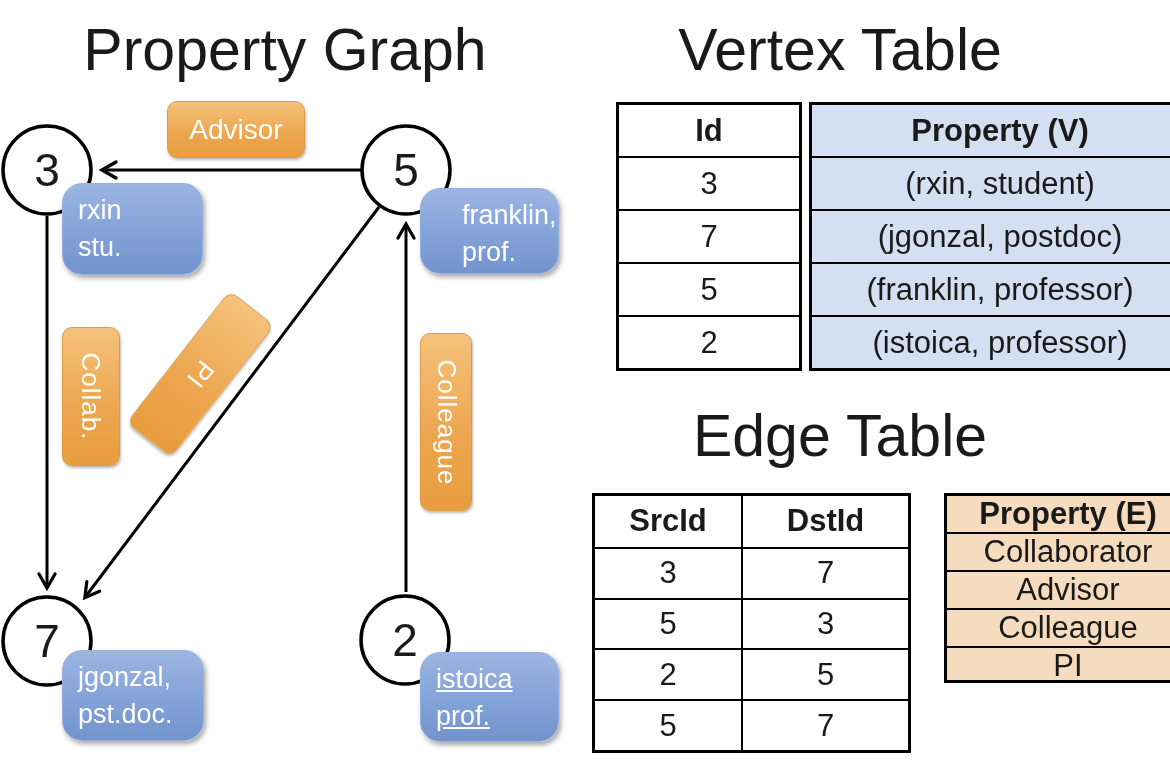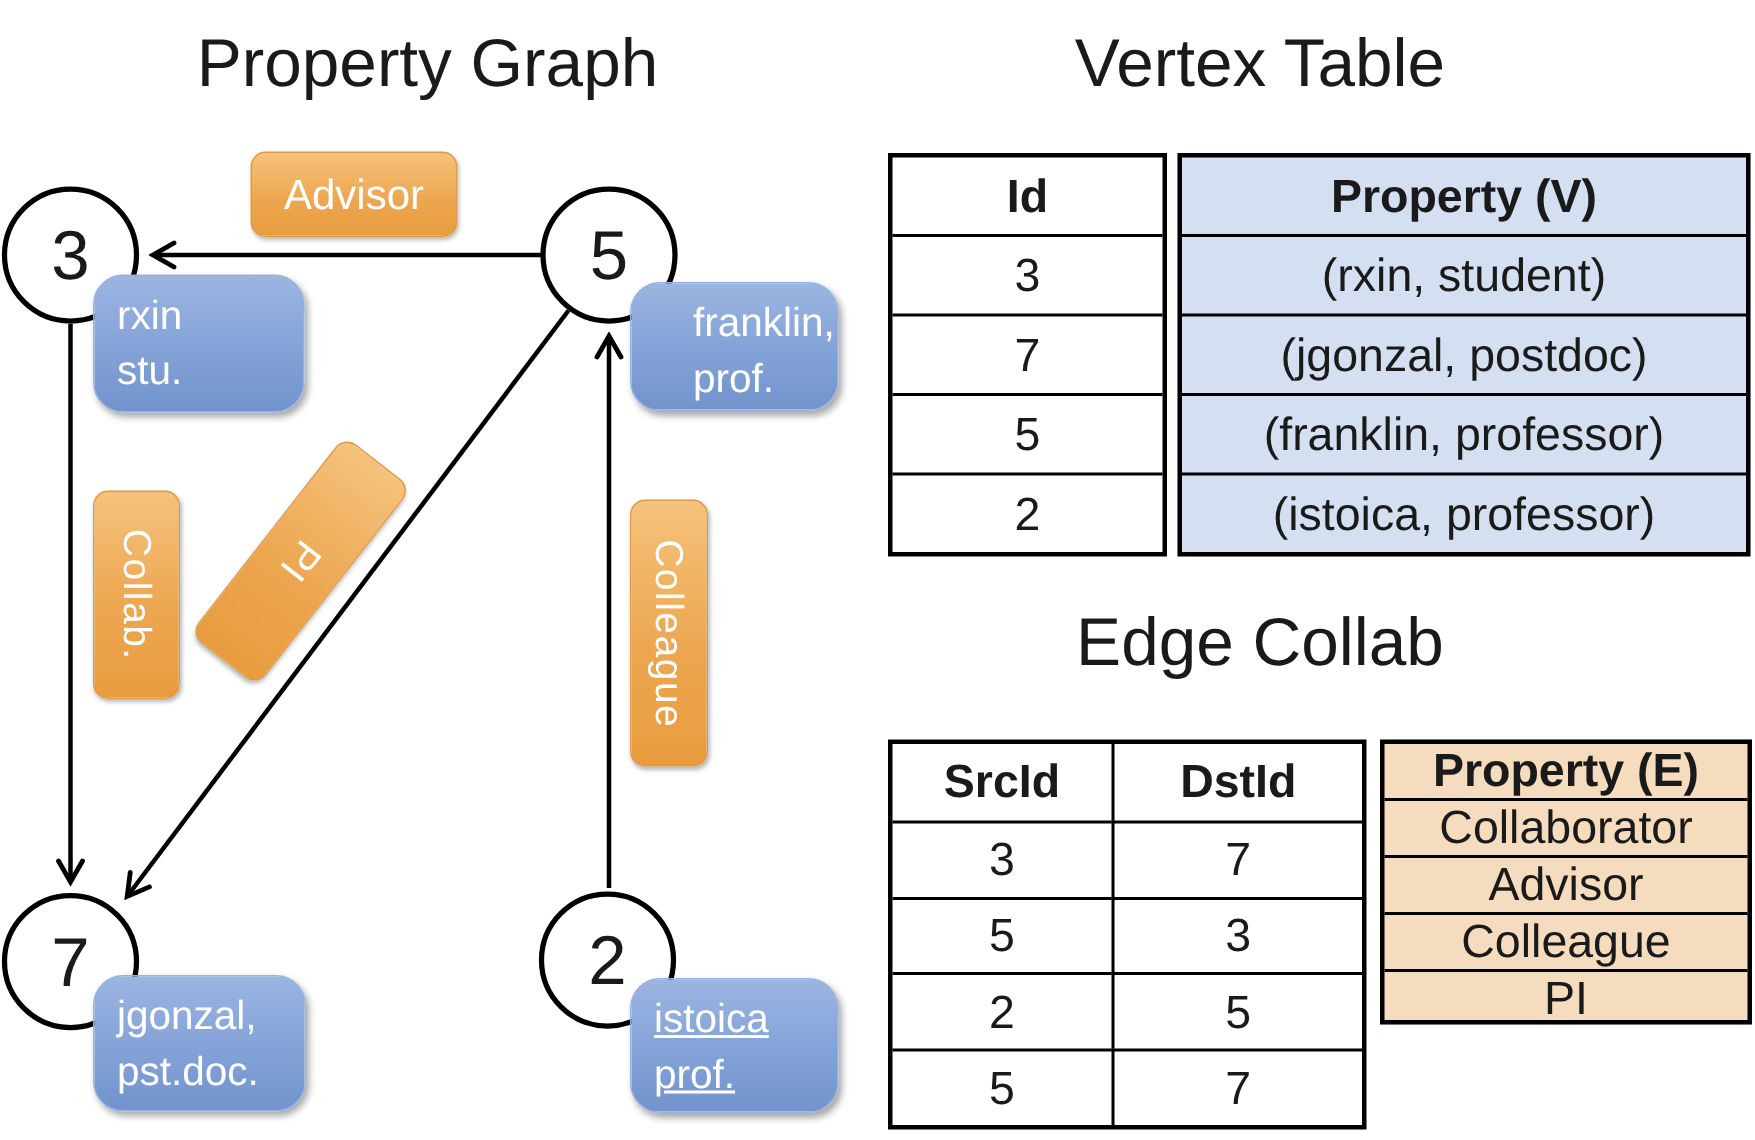--- a/index.html
+++ b/index.html
@@ -9,21 +9,21 @@
     --line:#000000; --text-dark:#1A1A1A; --text-light:#FFFFFF;
   }
   html,body{margin:0;padding:0;}
   body{
     width:1170px;height:760px;background:#fff;overflow:hidden;
     font-family:"Liberation Sans","DejaVu Sans",sans-serif;color:var(--text-dark);
   }
   .stage{position:relative;width:1170px;height:760px;}
 
   .big-title{
-    position:absolute;text-align:center;font-size:45px;font-weight:300;
+    position:absolute;text-align:center;font-size:59px;font-weight:300;
     letter-spacing:0px;color:var(--text-dark);white-space:nowrap;
   }
   .graph-title{left:30px;top:16px;width:510px;}
   .vtable-title{left:585px;top:16px;width:510px;}
   .etable-title{left:585px;top:402px;width:510px;}
 
   svg.graph-svg{position:absolute;left:0;top:0;}
 
   .vnum{
     position:absolute;width:60px;height:60px;display:flex;align-items:center;justify-content:center;
@@ -52,21 +52,21 @@
     color:var(--text-light);font-size:27px;line-height:37px;
     padding:8px 6px 6px 15px;box-sizing:border-box;
   }
   .nb-rxin{left:62px;top:183px;width:141px;height:92px;}
   .nb-franklin{left:420px;top:188px;width:139px;height:86px;padding-left:41px;}
   .nb-jgonzal{left:62px;top:650px;width:142px;height:91px;}
   .nb-istoica{left:420px;top:652px;width:139px;height:90px;text-decoration:underline;}
 
   .tcol{
     position:absolute;border:3px solid var(--line);box-sizing:border-box;
-    display:flex;flex-direction:column;background:#fff;
+    display:flex;flex-direction:column;background:#fff;margin-left:24px;
   }
   .tcol .cell{
     flex:1;display:flex;align-items:center;justify-content:center;
     font-size:31px;border-top:2.5px solid var(--line);white-space:nowrap;
   }
   .tcol .cell:first-child{border-top:none;}
   .tcol .cell.th{font-weight:bold;}
   .vt-id{left:592px;top:102px;width:186px;height:269px;}
   .vt-prop{left:785px;top:102px;width:382px;height:269px;background:var(--vtable-fill);}
   .et-prop{left:920px;top:493px;width:248px;height:190px;background:var(--etable-fill);}
@@ -87,21 +87,21 @@
   .tgrid .cell.r1{border-top:none;}
   .tgrid .cell.th{font-weight:bold;}
 </style>
 </head>
 <body>
 
 <div class="stage">
 
   <div class="big-title graph-title">Property Graph</div>
   <div class="big-title vtable-title">Vertex Table</div>
-  <div class="big-title etable-title">Edge Collab</div>
+  <div class="big-title etable-title">Edge Table</div>
 
   <svg class="graph-svg" width="585" height="760" viewBox="0 0 585 760">
     <defs>
       <marker id="arrow" viewBox="0 0 20 20" refX="15" refY="10" markerWidth="20" markerHeight="20" markerUnits="userSpaceOnUse" orient="auto">
         <path d="M3,2 L17,10 L3,18" fill="none" stroke="#000" stroke-width="3.2" stroke-linecap="round"></path>
       </marker>
     </defs>
 
     <line x1="361" y1="170" x2="104" y2="170" stroke="#000" stroke-width="3" marker-end="url(#arrow)"></line>
     <line x1="47" y1="216" x2="47" y2="586" stroke="#000" stroke-width="3" marker-end="url(#arrow)"></line>

